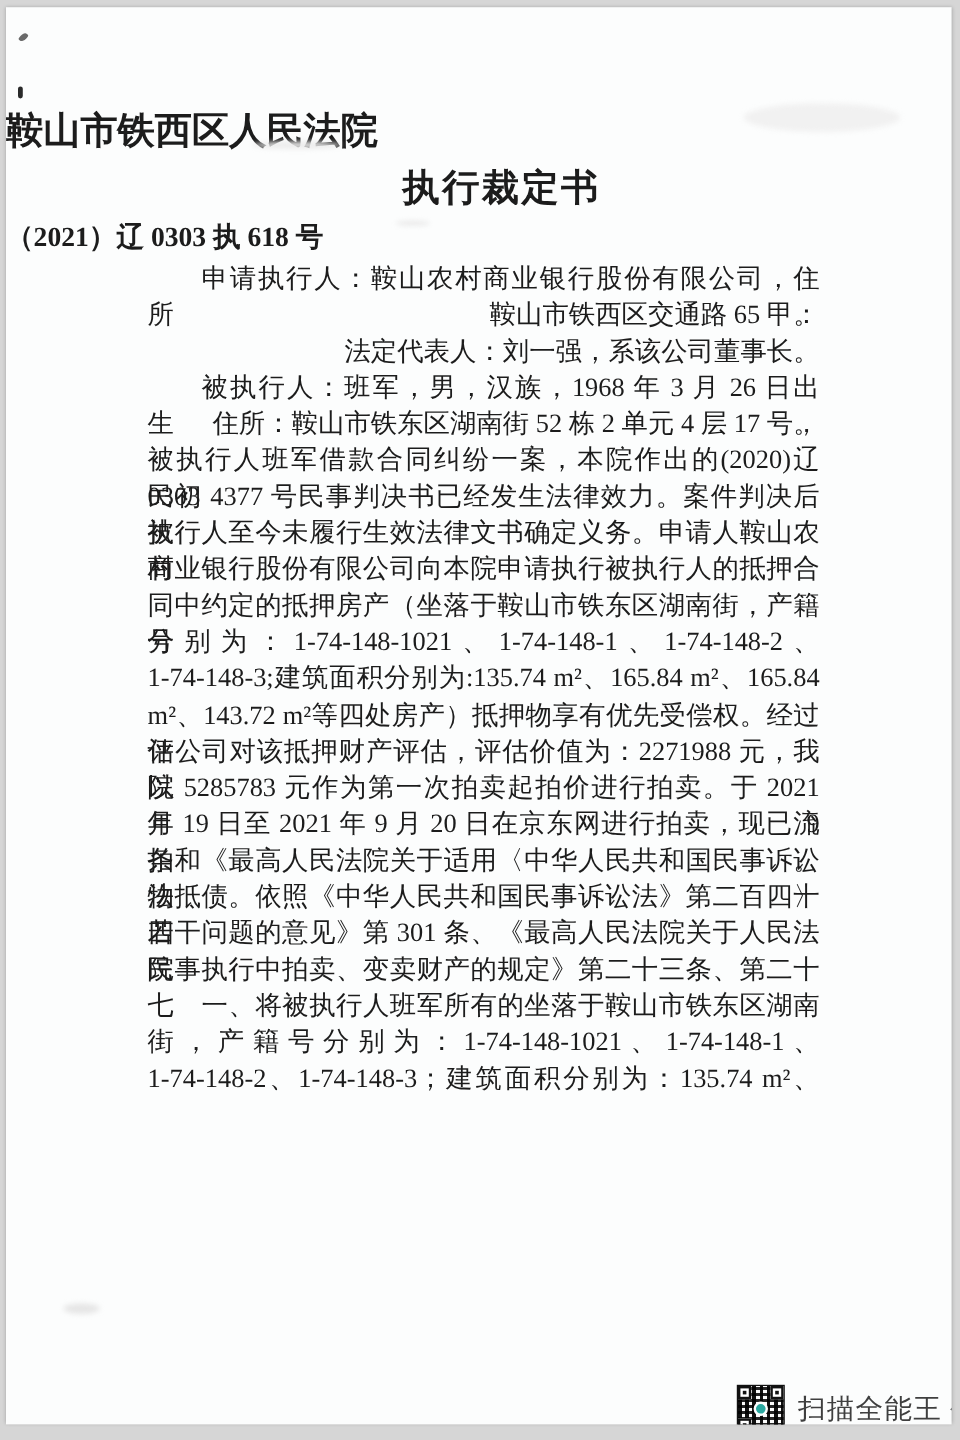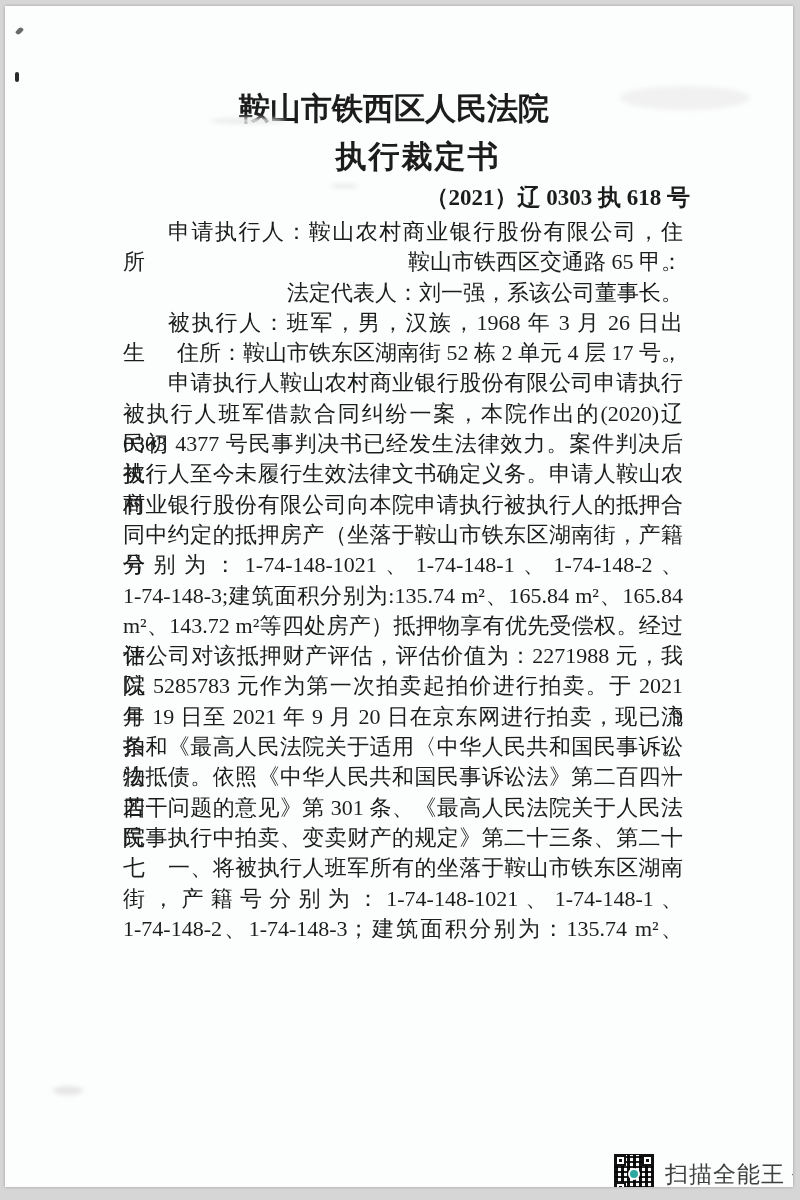--- a/index.html
+++ b/index.html
@@ -20,34 +20,33 @@
   .scan{position:absolute;inset:0;background:var(--scan_bg);}
   .paper{
     position:absolute;left:5px;top:6px;right:7px;bottom:13px;
     background:var(--paper);
     overflow:hidden;
     box-shadow:0 0 3px rgba(0,0,0,.25);
   }
   
   .court-name{
     position:absolute;top:82px;left:0;right:10px;
-    text-align:center;
     font-size:31px;font-weight:700;color:var(--ink);
     letter-spacing:0px;
   }
   .doc-type{
     position:absolute;top:130px;left:0;right:10px;
     text-align:center;
     font-size:31px;font-weight:700;color:var(--ink);
     letter-spacing:2px;
     padding-left:48px;
   }
   .case-number{
     position:absolute;top:176px;left:0;right:103px;
-    text-align:right;
+    text-align:left;
     font-size:23px;font-weight:700;color:var(--ink);
   }
   
   .body-text{
     position:absolute;top:211px;left:118px;width:560px;
     font-size:22px;color:var(--ink);
   }
   .body-text .ln{
     display:block;height:30.3px;line-height:30.3px;
     text-align:right;white-space:nowrap;
@@ -108,21 +107,20 @@
 
     <div class="case-number">（2021）辽 0303 执 618 号</div>
 
     <div class="body-text">
 
     <span class="ln ind j">申请执行人：鞍山农村商业银行股份有限公司，住所：</span>
         <span class="ln">鞍山市铁西区交通路 65 甲。</span>
         <span class="ln ind">法定代表人：刘一强，系该公司董事长。</span>
         <span class="ln ind j">被执行人：班军，男，汉族，1968 年 3 月 26 日出生，</span>
         <span class="ln">住所：鞍山市铁东区湖南街 52 栋 2 单元 4 层 17 号。</span>
-        <span class="ln ind j">申请执行人鞍山农村商业银行股份有限公司申请执行</span>
         <span class="ln j">被执行人班军借款合同纠纷一案，本院作出的(2020)辽 0303</span>
         <span class="ln j">民初 4377 号民事判决书已经发生法律效力。案件判决后被</span>
         <span class="ln j">执行人至今未履行生效法律文书确定义务。申请人鞍山农村</span>
         <span class="ln j">商业银行股份有限公司向本院申请执行被执行人的抵押合</span>
         <span class="ln j">同中约定的抵押房产（坐落于鞍山市铁东区湖南街，产籍号</span>
         <span class="ln j">分别为：1-74-148-1021、1-74-148-1、1-74-148-2、</span>
         <span class="ln j">1-74-148-3;建筑面积分别为:135.74 m²、165.84 m²、165.84</span>
         <span class="ln j">m²、143.72 m²等四处房产）抵押物享有优先受偿权。经过评</span>
         <span class="ln j">估公司对该抵押财产评估，评估价值为：2271988 元，我院</span>
         <span class="ln j">以 5285783 元作为第一次拍卖起拍价进行拍卖。于 2021 年 9</span>

